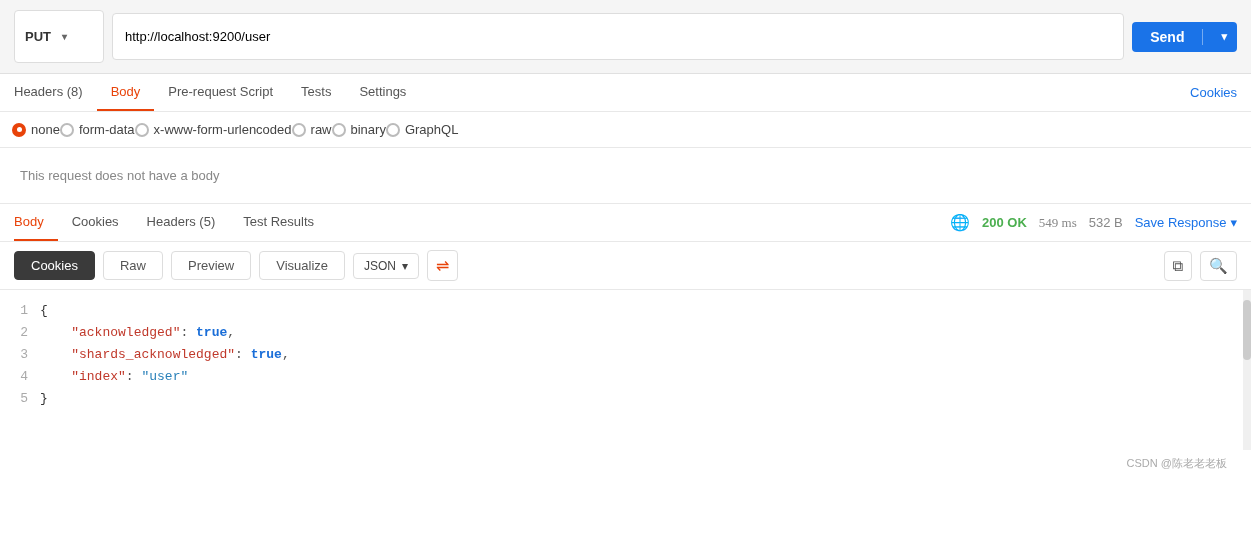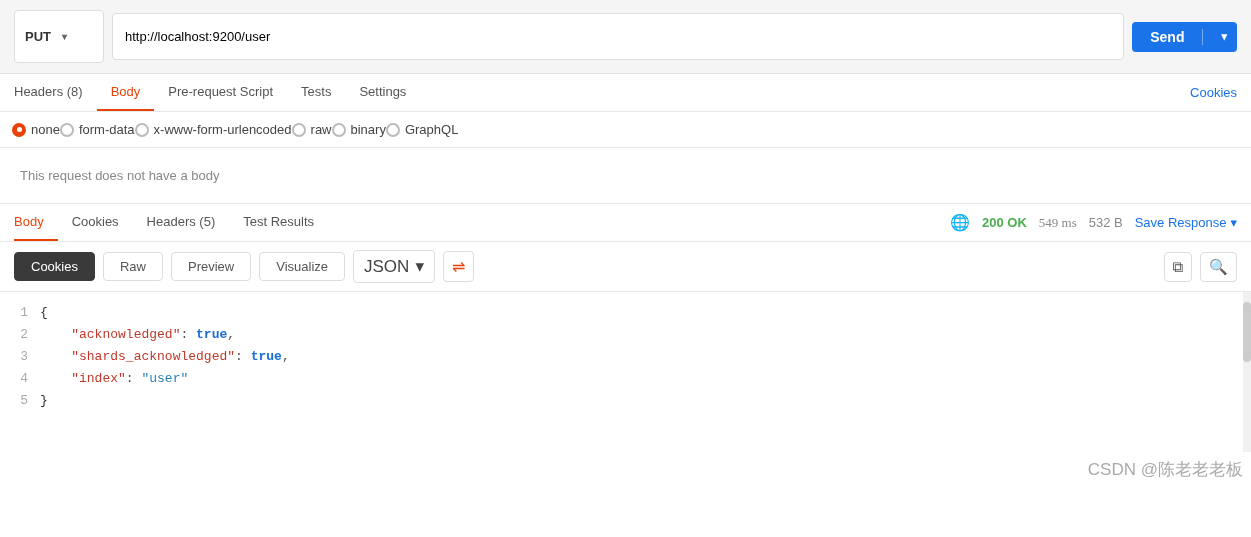--- a/index.html
+++ b/index.html
@@ -238,21 +238,21 @@
       border-color: #3a3a3a;
     }
     .format-select {
       display: flex;
       align-items: center;
       border: 1px solid #ddd;
       border-radius: 4px;
       padding: 5px 10px;
       gap: 6px;
       cursor: pointer;
-      font-size: 17px;
+      font-size: 12px;
       color: #444;
       background: #fff;
     }
     .wrap-btn {
       display: flex;
       align-items: center;
       justify-content: center;
       border: 1px solid #ddd;
       border-radius: 4px;
       padding: 5px 8px;
@@ -317,22 +317,22 @@
       height: 60px;
       background: #ccc;
       border-radius: 4px;
       position: absolute;
       top: 10px;
     }
 
     
     .watermark {
       text-align: right;
-      padding: 6px 8px;
-      font-size: 17px;
+      padding: 6px 24px;
+      font-size: 11px;
       color: #aaa;
       background: #fff;
     }
   </style>
 </head>
 <body>
 
 <div class="url-bar">
   <div class="method-select">
     <span>PUT</span>

